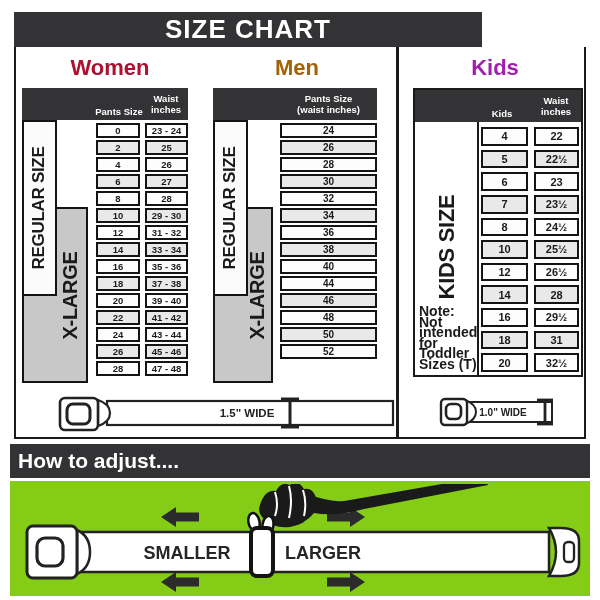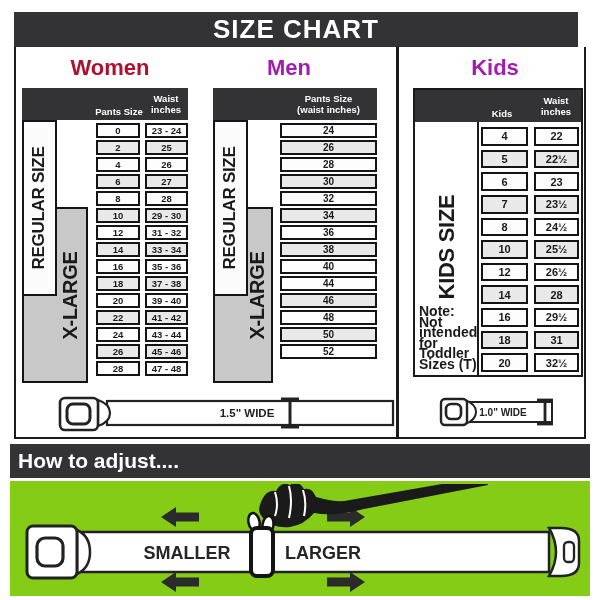--- a/index.html
+++ b/index.html
@@ -1,21 +1,21 @@
 <!DOCTYPE html>
 <html><head>
 <meta charset="utf-8">
 <style>
   html,body{margin:0;padding:0;background:#fff;}
   #app{position:relative;width:600px;height:600px;background:#fff;overflow:hidden;
        font-family:"Liberation Sans","DejaVu Sans",sans-serif;color:#1a1a1a;}
   .abs{position:absolute;box-sizing:border-box;}
   
   .banner{background:#333336;color:#fff;text-align:center;font-weight:bold;}
-  #title-banner{left:14px;top:12px;width:564px;height:35px;line-height:35px;font-size:26px;letter-spacing:1px;}
+  #title-banner{left:14px;top:12px;width:468px;height:35px;line-height:35px;font-size:26px;letter-spacing:1px;}
   
   #chart-section{left:14px;top:47px;width:572px;height:392px;border:2px solid #1a1a1a;border-top:none;background:#fff;}
   #men-kids-divider{left:396px;top:47px;width:3px;height:392px;background:#1a1a1a;}
   .col-label{top:54px;height:28px;font-weight:bold;font-size:22px;text-align:center;line-height:28px;}
   
   .thead{background:#333336;}
   .hcell{position:absolute;color:#fff;font-weight:bold;font-size:9.5px;text-align:center;line-height:11px;}
   
   .rows{display:grid;}
   .trow{display:flex;gap:5px;padding:1px 0;box-sizing:border-box;}
@@ -51,21 +51,21 @@
 <body>
 
 <div id="app">
 
   <div id="title-banner" class="abs banner">SIZE CHART</div>
 
   <div id="chart-section" class="abs"></div>
   <div id="men-kids-divider" class="abs"></div>
 
   <div class="col-label abs" style="left:60px;width:100px;color:#ac1130;">Women</div>
-  <div class="col-label abs" style="left:239px;width:100px;color:#a21caf;">Men</div>
+  <div class="col-label abs" style="left:247px;width:100px;color:#a16207;">Men</div>
   <div class="col-label abs" style="left:445px;width:100px;color:#a21caf;">Kids</div>
 
   <div class="abs thead" style="left:22px;top:88px;width:166px;height:32px;">
     <div class="hcell" style="left:71px;bottom:3px;width:52px;">Pants Size</div>
     <div class="hcell" style="left:122px;top:5px;width:44px;">
       <div>Waist</div>
       <div>inches</div>
     </div>
   </div>
   <div class="abs sizebox graybox vtext" style="left:22px;top:207px;width:66px;height:176px;">

